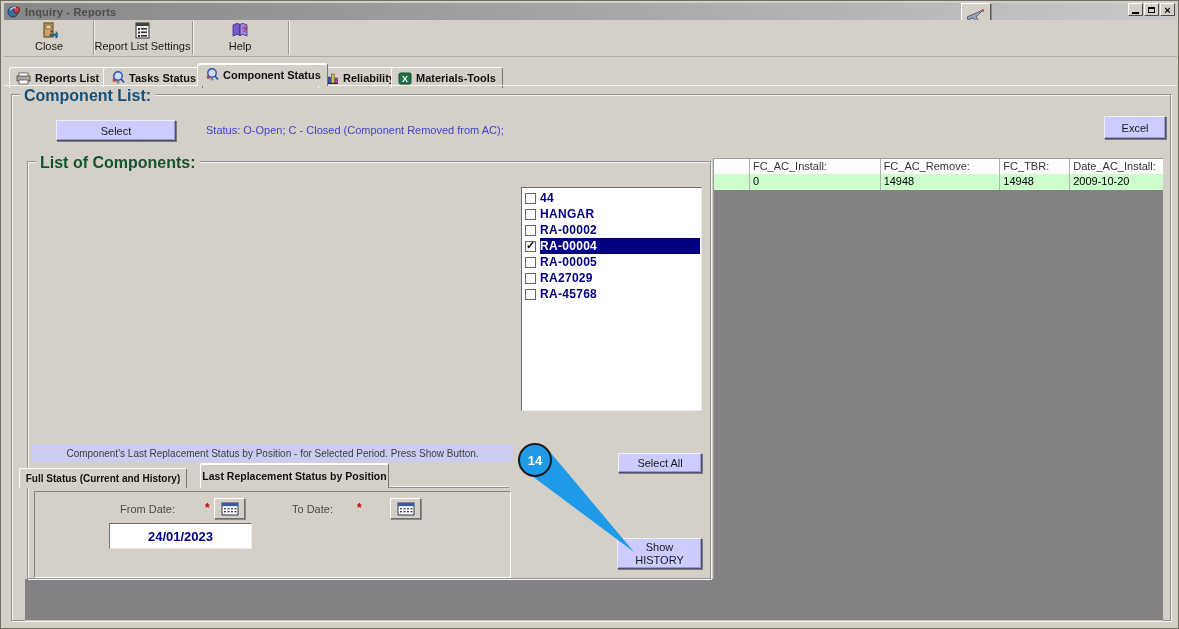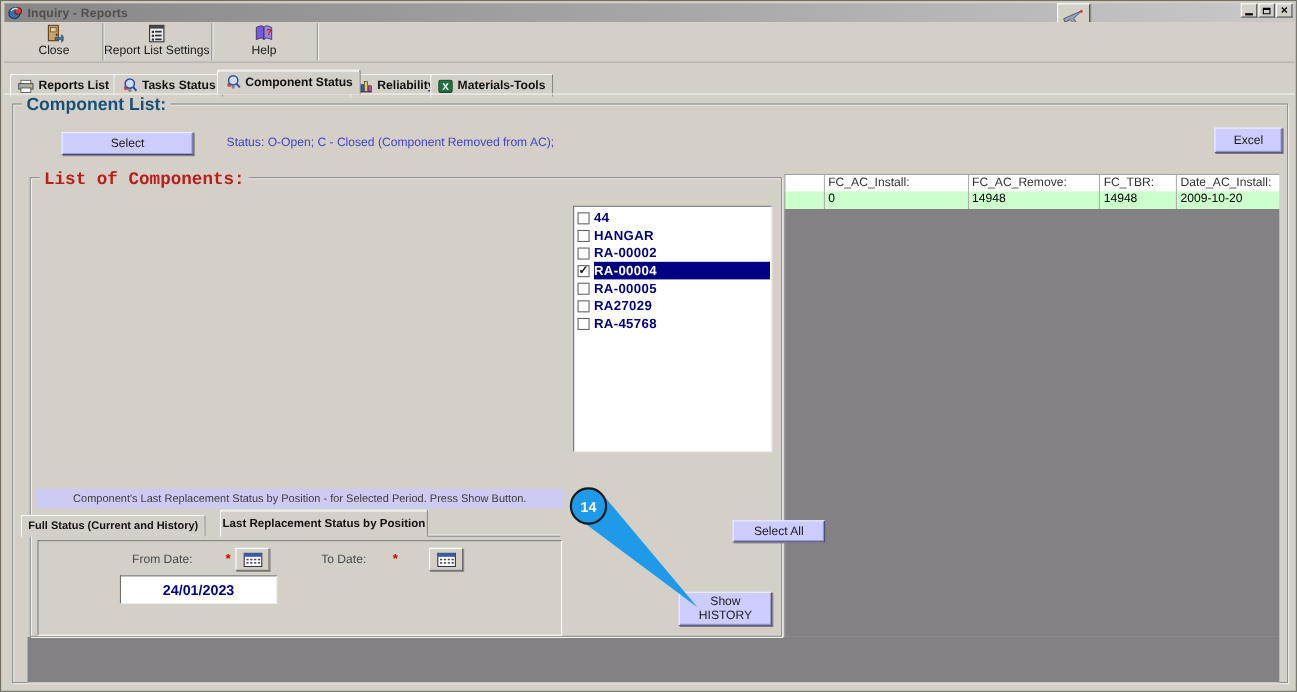--- a/index.html
+++ b/index.html
@@ -69,21 +69,21 @@
   
   .groupbox {
     border:1px solid #8f9295;
     box-shadow:inset 1px 1px 0 #f4f3ef, 1px 1px 0 #f4f3ef;
   }
   .gb-label {
     position:absolute; top:-8px; left:8px; background:#d4d0c8; padding:0 4px;
     font-size:16px; font-weight:bold; white-space:nowrap;
   }
   .gb-label-outer { color:#14507a; }
-  .gb-label-inner { color:#b91c1c;font-family:Liberation Mono, monospace; }
+  .gb-label-inner { color:#14532d; }
 
   
   .btn-lav {
     background:#ccccff;
     border:1px solid; border-color:#eeeeff #4c4c7e #4c4c7e #eeeeff;
     box-shadow:inset -1px -1px 0 #9c9cc8, 1px 1px 0 #7d7b74;
     font-size:11px; color:#1a1a1a; text-align:center;
     display:flex; align-items:center; justify-content:center;
   }
   .status-text { font-size:11px; color:#4242cc; white-space:nowrap; }
@@ -333,21 +333,21 @@
   <div class="lb-row">
     <span class="cb"></span>
     <span class="lb-label">RA27029</span>
   </div>
   <div class="lb-row">
     <span class="cb"></span>
     <span class="lb-label">RA-45768</span>
   </div>
 </div>
 
-<div class="abs btn-lav" style="left:617px; top:472px; width:84px; height:20px;margin-left:48px;">
+<div class="abs btn-lav" style="left:617px; top:452px; width:84px; height:20px;">
   <span>Select All</span>
 </div>
 
 <div class="abs msg-strip">Component's Last Replacement Status by Position - for Selected Period. Press Show Button.</div>
 
 <div class="abs subtab" style="left:18px; top:467px; width:168px; height:20px; font-size:10px;">
   <span>Full Status (Current and History)</span>
 </div>
 <div class="abs subtab" style="left:199px; top:462px; width:189px; height:25px; font-size:10.5px; z-index:2; box-shadow:inset 0 1px 0 #fff;">
   <span>Last Replacement Status by Position</span>

